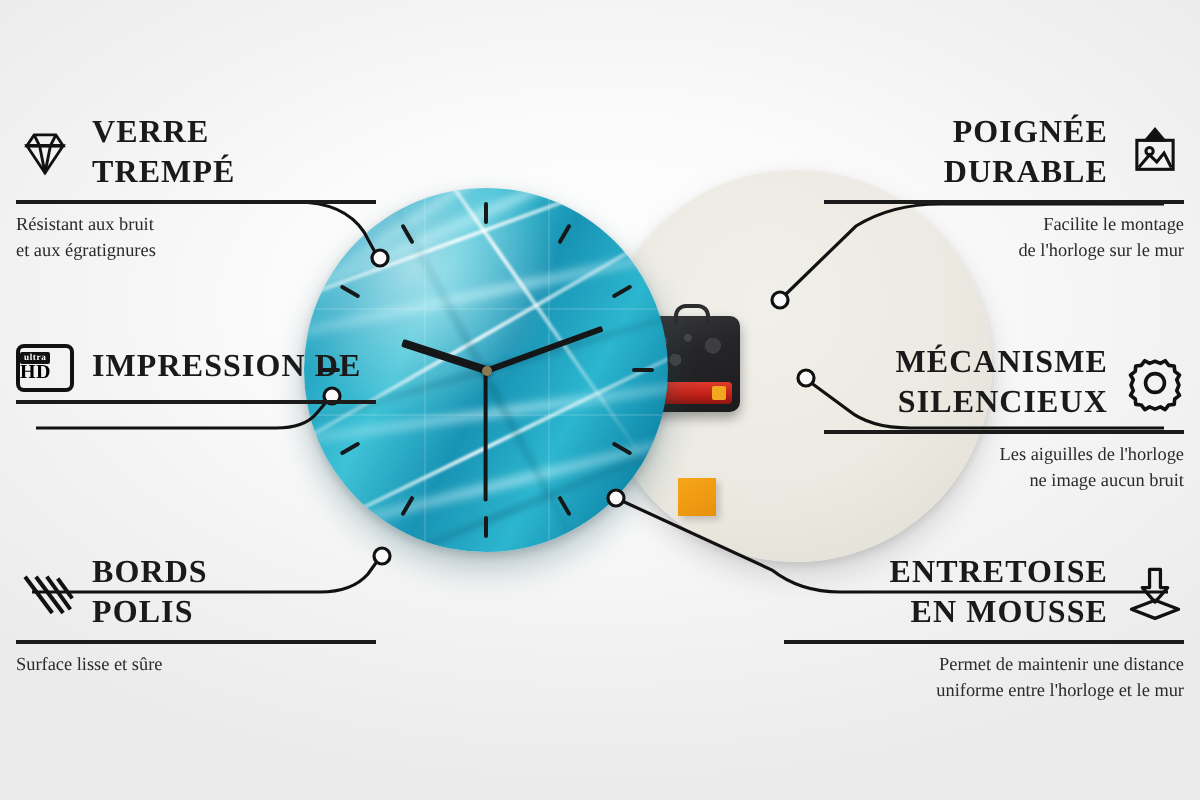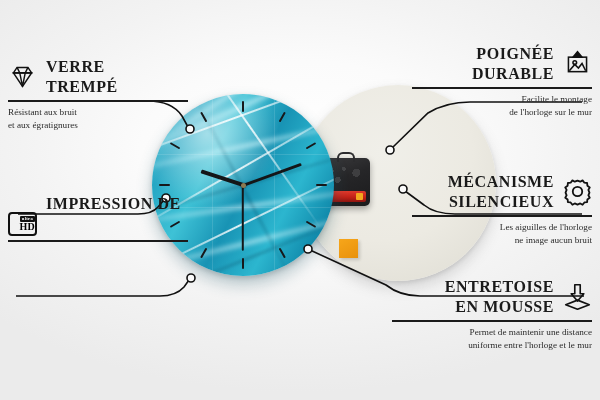--- a/index.html
+++ b/index.html
@@ -73,21 +73,21 @@
   .callout.left  { left:8px;  text-align:left;  }
   .callout.right { right:8px; text-align:right; }
   .head { display:flex; align-items:center; gap:9px; }
   .callout.right .head { flex-direction:row-reverse; }
   .title { font-size:16px; font-weight:700; letter-spacing:.55px; color:#1a1a1a; line-height:1.22; text-transform:uppercase; }
   .rule { height:2px; background:#1b1b1b; margin:4px 0 4px; }
   .desc { font-size:9.2px; color:#2b2b2b; line-height:1.42; }
   .ico { width:29px; height:29px; flex:0 0 29px; color:#111; }
   .ico svg { width:100%; height:100%; display:block; }
   .hdbox { width:29px; height:24px; border:2px solid #111; border-radius:4px; display:flex; flex-direction:column;
-    align-items:flex-end; justify-content:center; line-height:1; flex:0 0 29px;margin-top:40px; }
+    align-items:flex-start; justify-content:center; line-height:1; flex:0 0 29px; }
   .hdbox .u { font-size:4.6px; font-weight:700; letter-spacing:.3px; background:#111; color:#fff; padding:.5px 2px; border-radius:1px; }
   .hdbox .h { font-size:10px; font-weight:700; letter-spacing:.2px; }
 
   #links { position:absolute; inset:0; pointer-events:none; }
 </style>
 </head>
 <body>
 
 <div id="stage">
 
@@ -194,22 +194,44 @@
         <span class="u">ultra</span>
         <span class="h">HD</span>
       </span>
       <span class="title">
         <span>IMPRESSION DE</span><br>
       </span>
     </div>
     <div class="rule"></div>
   </div>
 
-
-  <div class="callout right" style="top:44px">
+  <div class="callout left" style="top:277px">
+    <div class="head">
+      <span class="ico">
+        <svg viewBox="0 0 32 32">
+            <g stroke="currentColor" stroke-width="2.2" stroke-linecap="butt">
+          <path d="M5 7 L20 27"></path>
+              <path d="M11 7 L26 27"></path>
+              <path d="M17 7 L30 25"></path>
+              <path d="M23 8 L31 19"></path>
+        </g>
+          </svg>
+      </span>
+      <span class="title">
+        <span>BORDS</span><br>
+        <span>POLIS</span>
+      </span>
+    </div>
+    <div class="rule"></div>
+    <div class="desc">
+      <span>Surface lisse et sûre</span>
+    </div>
+  </div>
+
+  <div class="callout right" style="top:57px">
     <div class="head">
       <span class="ico">
         <svg viewBox="0 0 32 32">
             <g fill="none" stroke="currentColor" stroke-width="1.7">
           <path d="M16 3 L11 9 L21 9 Z" fill="currentColor"></path>
           <rect x="6" y="9" width="20" height="16"></rect>
           <circle cx="13" cy="15" r="2"></circle>
           <path d="M7 24 L13 17 L17 21 L21 16 L25 24"></path>
             </g>
           </svg>

